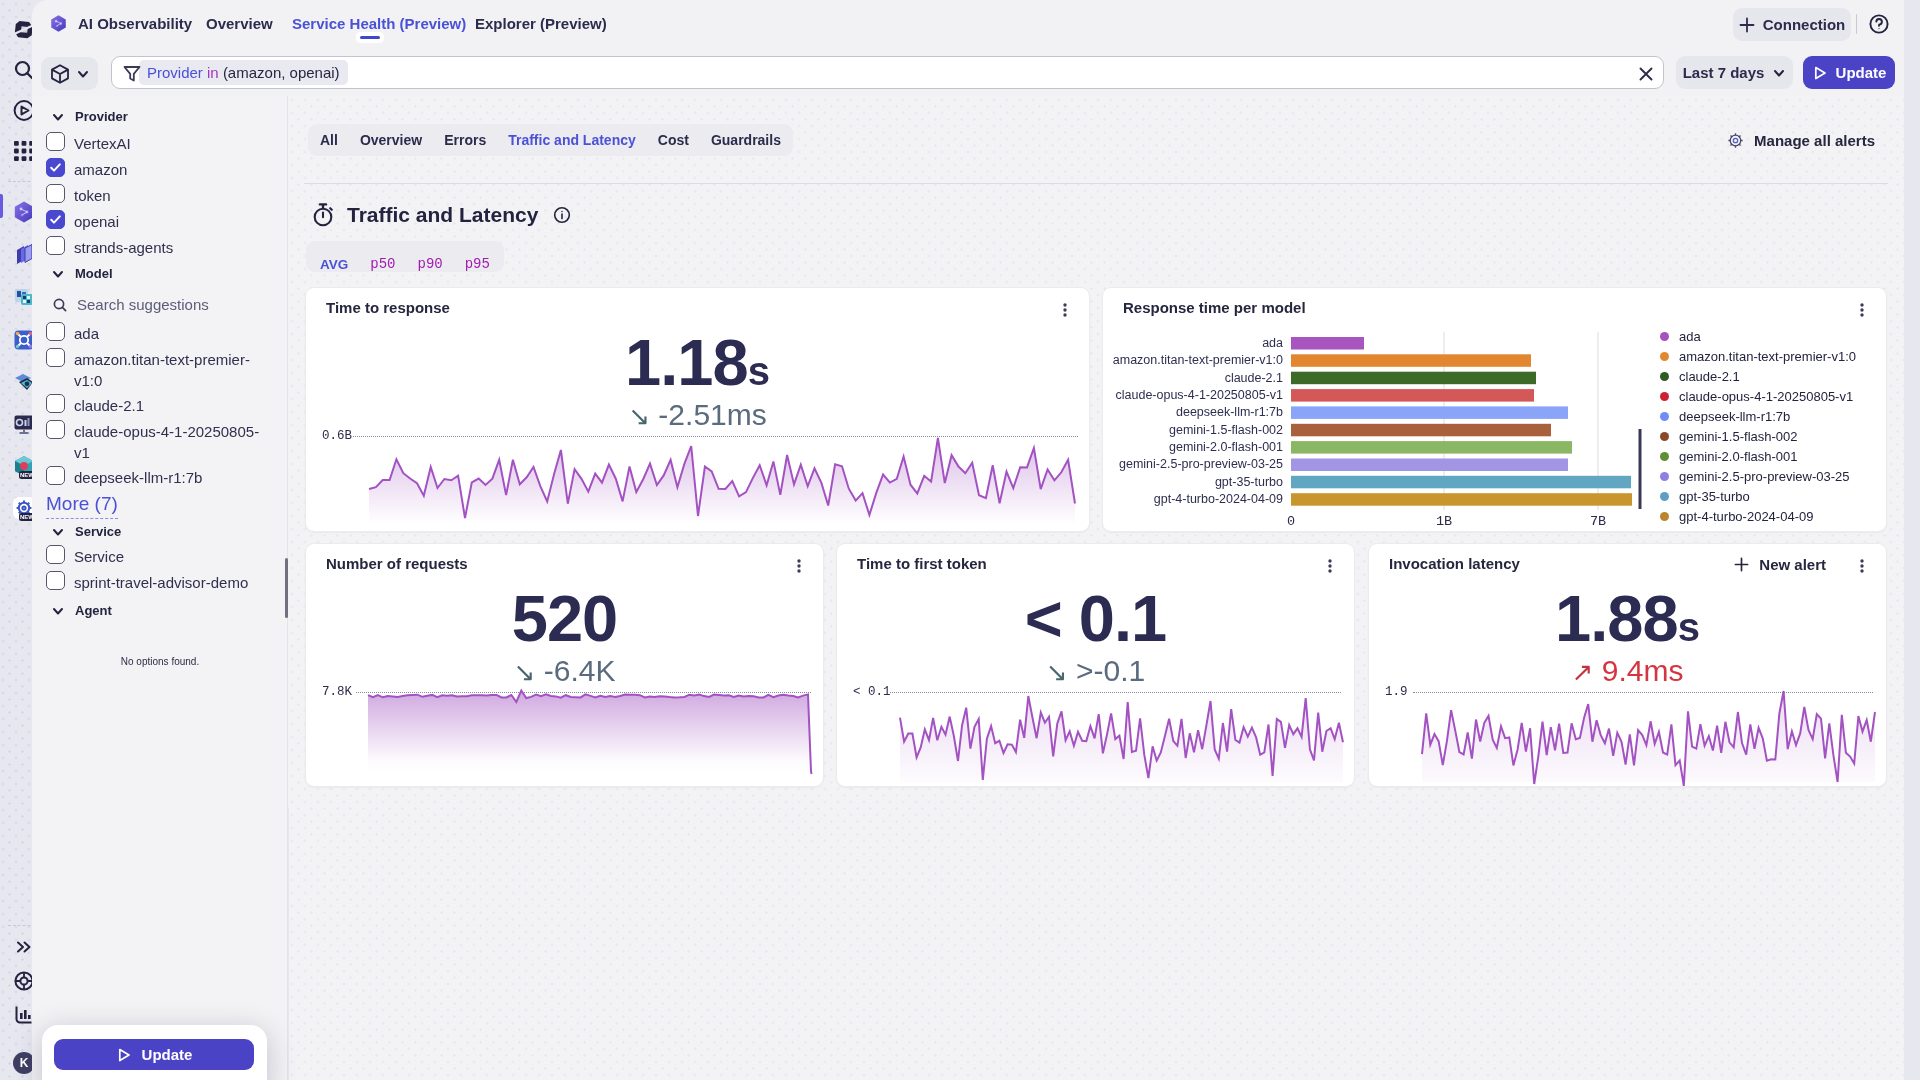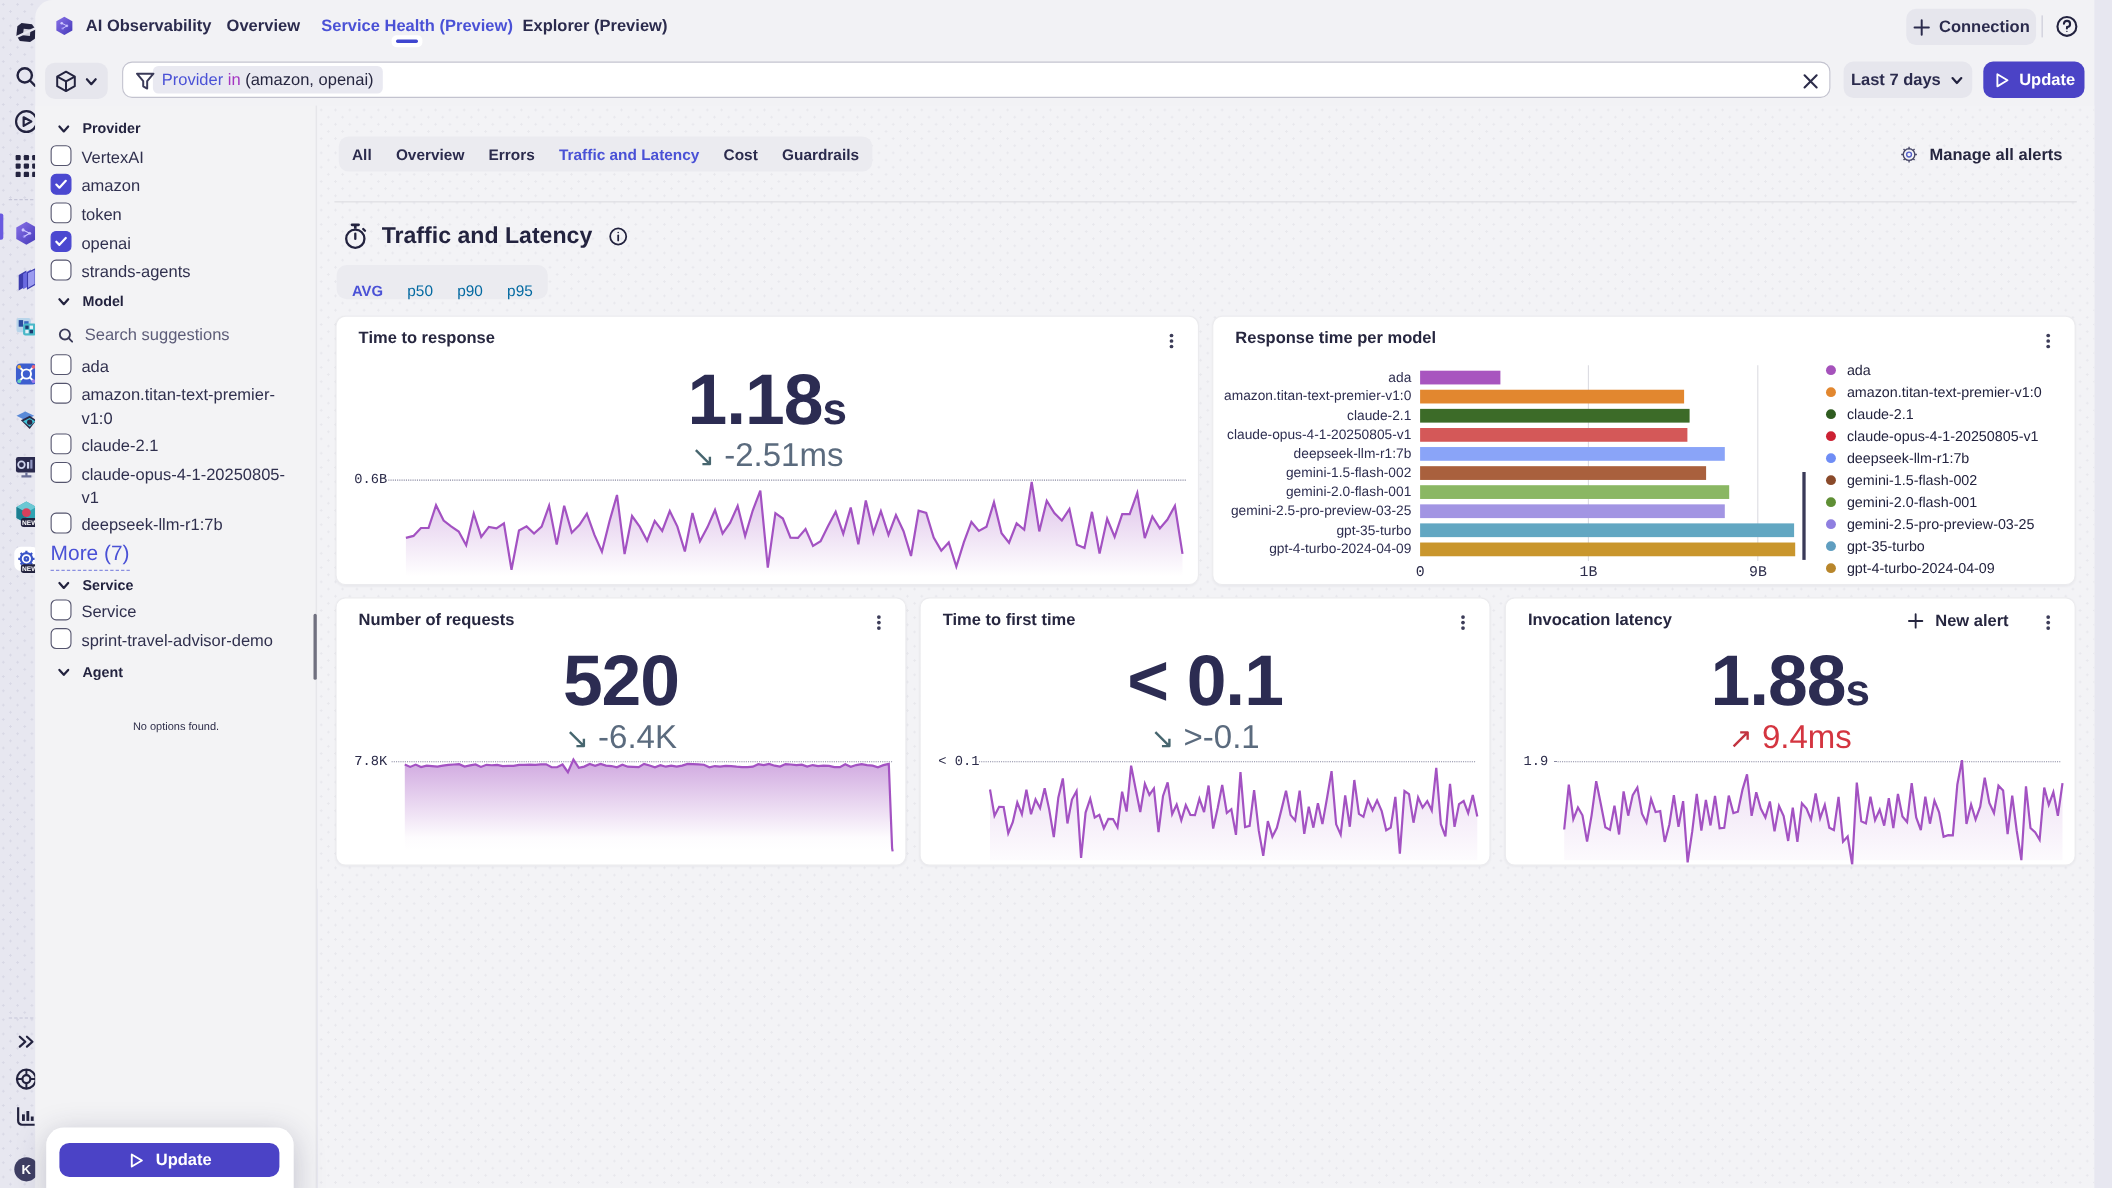--- a/index.html
+++ b/index.html
@@ -53,21 +53,21 @@
 #pscroll { position:absolute; left:253px; top:462px; width:3px; height:60px; background:#70707f; border-radius:2px; }
 
 
 #tabbar { position:absolute; left:19px; top:28px; height:32px; background:#ebebf0; border-radius:9px; display:flex; align-items:center; padding:0 1px; }
 .tab { padding:0 11px; font-size:14px; font-weight:bold; color:#2b2b4d; }
 .tab.active { color:#4a51d6; }
 #hr1 { position:absolute; left:15px; top:87px; width:1584px; border-top:1px solid #dcdce2; }
 #sechead { position:absolute; left:21px; top:106px; display:flex; align-items:center; gap:11px; }
 #sechead h2 { font-size:21px; font-weight:bold; color:#23233f; padding-right:4px; }
 #avgbar { position:absolute; left:17px; top:145px; height:31px; background:#ebebf0; border-radius:9px; display:flex; align-items:flex-end; padding:0 3px; }
-.avgit { padding:0 11px; font-size:14px; color:#0369a1; font-family:Liberation Sans, sans-serif; }
+.avgit { padding:0 11px; font-size:14px; color:#a21caf; font-family:Liberation Mono, monospace; }
 .avgit.first { font-family:"Liberation Sans",sans-serif; font-weight:bold; color:#4a51d6; font-size:13.5px; }
 
 
 .card { position:absolute; background:#fff; border:1px solid #ebebee; border-radius:9px; box-shadow:0 1px 2px rgba(30,30,60,0.04); overflow:hidden; }
 .ctitle { position:absolute; left:20px; top:11px; font-size:15px; font-weight:bold; color:#26263f; }
 .kebab { position:absolute; right:16px; top:14px; }
 .bignum { position:absolute; left:0; width:100%; text-align:center; font-weight:bold; color:#2c2c52; }
 .bignum .n { font-size:65px; letter-spacing:-1px; }
 .bignum .suf { font-size:40px; }
 .delta { position:absolute; left:0; width:100%; text-align:center; font-size:30px; color:#5b6b7e; }
@@ -453,21 +453,21 @@
 <rect x="188" y="135.8" width="260" height="12.5" fill="#a9603d"></rect>
 <rect x="188" y="153.1" width="281" height="12.5" fill="#8ab763"></rect>
 <rect x="188" y="170.5" width="277" height="12.5" fill="#a295e3"></rect>
 <rect x="188" y="187.8" width="340" height="12.5" fill="#62a7c2"></rect>
 <rect x="188" y="205.2" width="341" height="12.5" fill="#c9962d"></rect>
 
         <path d="M537 141 537 221" stroke="#3a3a58" stroke-width="3"></path>
       </svg>
       <span class="axlab" style="left:184px; top:226px">0</span>
       <span class="axlab" style="left:333px; top:226px">1B</span>
-      <span class="axlab" style="left:487px; top:226px">9B</span>
+      <span class="axlab" style="left:487px; top:226px">7B</span>
       <div class="lg" style="top:38px"><span class="dot" style="background:#a552bb"></span>ada</div>
 <div class="lg" style="top:58px"><span class="dot" style="background:#e2872f"></span>amazon.titan-text-premier-v1:0</div>
 <div class="lg" style="top:78px"><span class="dot" style="background:#2f5c20"></span>claude-2.1</div>
 <div class="lg" style="top:98px"><span class="dot" style="background:#cc2133"></span>claude-opus-4-1-20250805-v1</div>
 <div class="lg" style="top:118px"><span class="dot" style="background:#6f8df5"></span>deepseek-llm-r1:7b</div>
 <div class="lg" style="top:138px"><span class="dot" style="background:#8a4a2a"></span>gemini-1.5-flash-002</div>
 <div class="lg" style="top:158px"><span class="dot" style="background:#5f8f35"></span>gemini-2.0-flash-001</div>
 <div class="lg" style="top:178px"><span class="dot" style="background:#8f7fe0"></span>gemini-2.5-pro-preview-03-25</div>
 <div class="lg" style="top:198px"><span class="dot" style="background:#5f9ec0"></span>gpt-35-turbo</div>
 <div class="lg" style="top:218px"><span class="dot" style="background:#b8862b"></span>gpt-4-turbo-2024-04-09</div>
@@ -492,21 +492,21 @@
           <stop offset="0.85" stop-color="#a050c0" stop-opacity="0.02"></stop>
           <stop offset="1" stop-color="#a050c0" stop-opacity="0"></stop>
             </linearGradient>
           </defs>
         <polygon points="62,230 62.0,151.1 66.9,153.2 71.9,151.1 76.8,153.3 81.8,152.0 86.7,152.4 91.7,152.9 96.6,152.1 101.6,151.3 106.5,151.0 111.4,150.7 116.4,152.8 121.3,151.8 126.3,150.9 131.2,153.2 136.2,151.3 141.1,151.7 146.0,151.3 151.0,152.4 155.9,152.3 160.9,152.3 165.8,151.3 170.8,151.3 175.7,151.2 180.7,151.4 185.6,150.9 190.5,150.9 195.5,153.5 200.4,153.5 205.4,151.0 210.3,158.0 215.3,146.5 220.2,154.0 225.1,152.9 230.1,150.5 235.0,152.2 240.0,150.4 244.9,152.0 249.9,152.4 254.8,153.6 259.8,151.2 264.7,153.0 269.6,153.2 274.6,153.4 279.5,150.4 284.5,151.9 289.4,153.5 294.4,151.7 299.3,153.0 304.2,152.1 309.2,152.9 314.1,152.0 319.1,150.5 324.0,150.7 329.0,150.8 333.9,151.2 338.9,153.5 343.8,152.4 348.7,153.0 353.7,152.2 358.6,152.4 363.6,153.0 368.5,153.4 373.5,153.3 378.4,153.0 383.3,150.7 388.3,151.6 393.2,150.5 398.2,152.1 403.1,152.9 408.1,150.6 413.0,151.0 418.0,151.6 422.9,151.2 427.8,152.9 432.8,151.5 437.7,152.4 442.7,152.0 447.6,152.3 452.6,153.4 457.5,153.4 462.4,150.8 467.4,153.1 472.3,151.5 477.3,150.7 482.2,151.6 487.2,152.0 492.1,153.5 497.1,151.6 502.0,150.4 505.0,227.0 505.5,230.0 505,230" fill="url(#gC)" stroke="none"></polygon>
         <polyline points="62.0,151.1 66.9,153.2 71.9,151.1 76.8,153.3 81.8,152.0 86.7,152.4 91.7,152.9 96.6,152.1 101.6,151.3 106.5,151.0 111.4,150.7 116.4,152.8 121.3,151.8 126.3,150.9 131.2,153.2 136.2,151.3 141.1,151.7 146.0,151.3 151.0,152.4 155.9,152.3 160.9,152.3 165.8,151.3 170.8,151.3 175.7,151.2 180.7,151.4 185.6,150.9 190.5,150.9 195.5,153.5 200.4,153.5 205.4,151.0 210.3,158.0 215.3,146.5 220.2,154.0 225.1,152.9 230.1,150.5 235.0,152.2 240.0,150.4 244.9,152.0 249.9,152.4 254.8,153.6 259.8,151.2 264.7,153.0 269.6,153.2 274.6,153.4 279.5,150.4 284.5,151.9 289.4,153.5 294.4,151.7 299.3,153.0 304.2,152.1 309.2,152.9 314.1,152.0 319.1,150.5 324.0,150.7 329.0,150.8 333.9,151.2 338.9,153.5 343.8,152.4 348.7,153.0 353.7,152.2 358.6,152.4 363.6,153.0 368.5,153.4 373.5,153.3 378.4,153.0 383.3,150.7 388.3,151.6 393.2,150.5 398.2,152.1 403.1,152.9 408.1,150.6 413.0,151.0 418.0,151.6 422.9,151.2 427.8,152.9 432.8,151.5 437.7,152.4 442.7,152.0 447.6,152.3 452.6,153.4 457.5,153.4 462.4,150.8 467.4,153.1 472.3,151.5 477.3,150.7 482.2,151.6 487.2,152.0 492.1,153.5 497.1,151.6 502.0,150.4 505.0,227.0 505.5,230.0" fill="none" stroke="#a352c2" stroke-width="2"></polyline>
       </svg>
     </div>
 
     <div class="card" style="left:547px; top:447px; width:519px; height:244px">
-      <div class="ctitle">Time to first time</div>
+      <div class="ctitle">Time to first token</div>
       <span class="kebab"><svg width="16" height="16" viewBox="0 0 16 16" fill="#3c3c58">
             <circle cx="8" cy="3" r="1.7"></circle>
             <circle cx="8" cy="8" r="1.7"></circle>
             <circle cx="8" cy="13" r="1.7"></circle>
           </svg></span>
       <div class="bignum" style="top:37px"><span class="n">&lt; 0.1</span></div>
       <div class="delta" style="top:110px"><span class="arr">↘</span> &gt;-0.1</div>
       <span class="thresh" style="left:16px; top:141px">&lt; 0.1</span>
       <div class="dotline" style="left:53px; top:148px; width:451px"></div>
       <svg class="csvg" width="519" height="244" viewBox="0 0 519 244">

